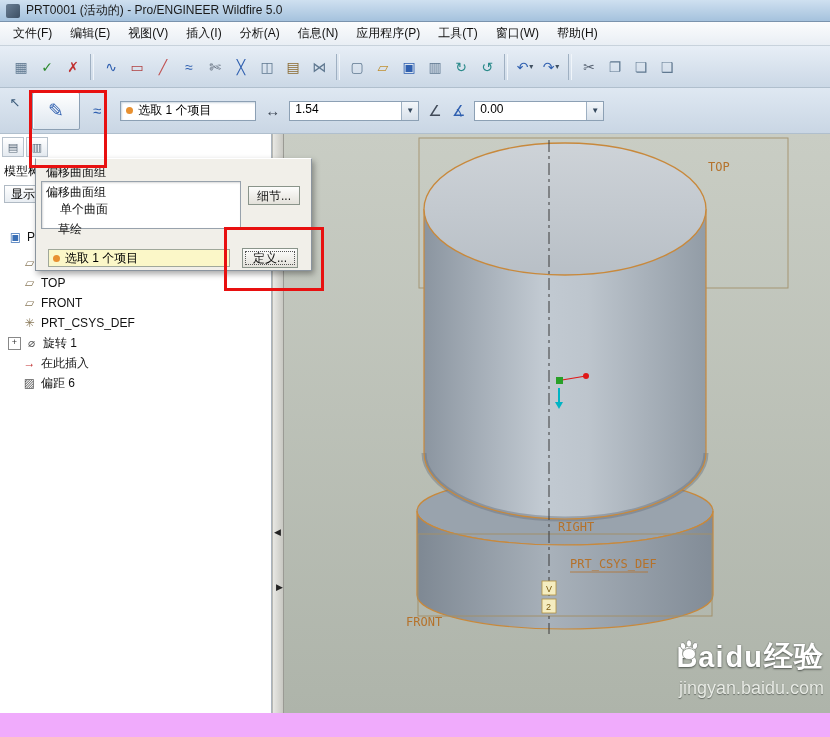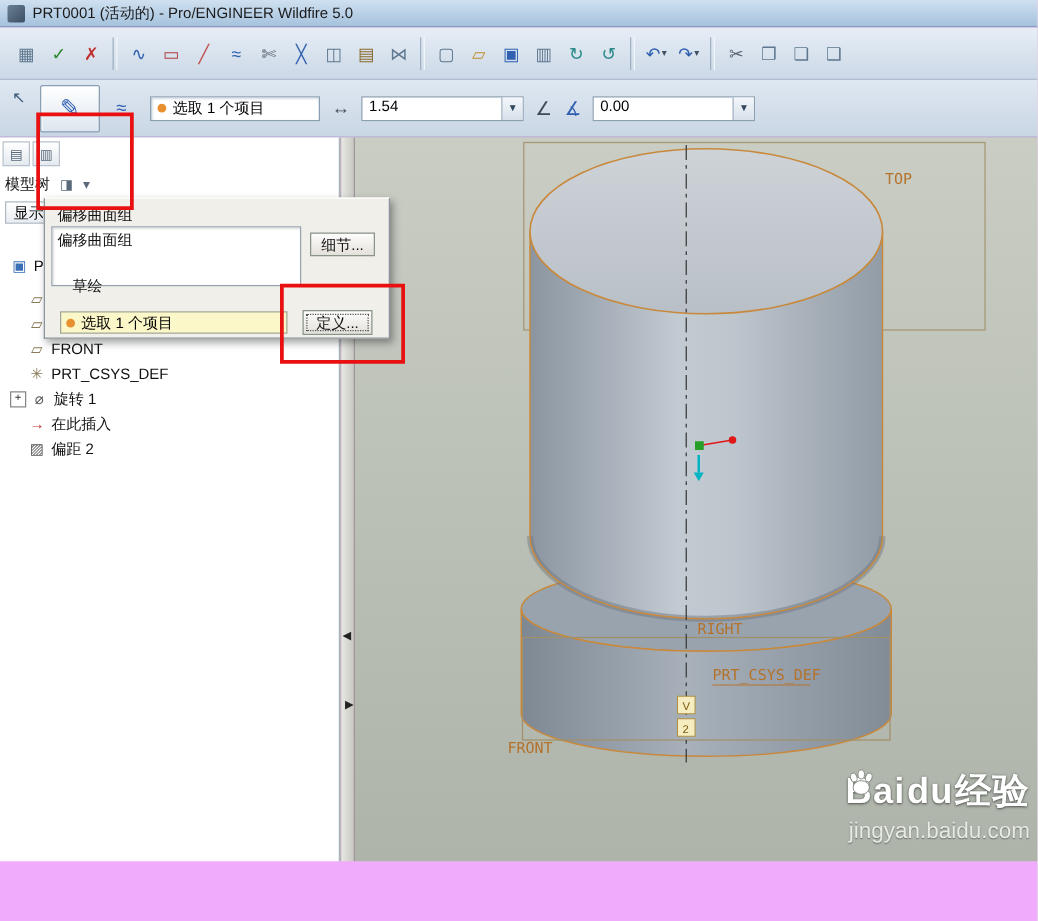--- a/index.html
+++ b/index.html
@@ -91,20 +91,32 @@
 </head>
 <body>
 
 <div class="app">
 
   <div class="titlebar">
     <span class="title-icon"></span>
     <span class="title-text">PRT0001 (活动的) - Pro/ENGINEER Wildfire 5.0</span>
   </div>
 
+  <div class="menubar">
+      <span class="menu-item">文件(F)</span>
+      <span class="menu-item">编辑(E)</span>
+      <span class="menu-item">视图(V)</span>
+      <span class="menu-item">插入(I)</span>
+      <span class="menu-item">分析(A)</span>
+      <span class="menu-item">信息(N)</span>
+      <span class="menu-item">应用程序(P)</span>
+      <span class="menu-item">工具(T)</span>
+      <span class="menu-item">窗口(W)</span>
+      <span class="menu-item">帮助(H)</span>
+    </div>
 
   <div class="toolbar">
       <span class="tb-btn">
         <span class="tb-glyph" style="color: rgb(95, 120, 144);">▦</span>
       </span>
       <span class="tb-btn">
         <span class="tb-glyph" style="color: rgb(46, 139, 46);">✓</span>
       </span>
       <span class="tb-btn">
         <span class="tb-glyph" style="color: rgb(192, 48, 48);">✗</span>
@@ -247,21 +259,21 @@
             <span class="expander">+</span>
             <span class="tree-icon" style="color: rgb(85, 85, 85);">⌀</span>
             <span class="tree-label">旋转 1</span>
           </div>
           <div class="tree-row indent">
             <span class="tree-icon" style="color: rgb(192, 48, 48);">→</span>
             <span class="tree-label">在此插入</span>
           </div>
           <div class="tree-row indent">
             <span class="tree-icon" style="color: rgb(85, 85, 85);">▨</span>
-            <span class="tree-label">偏距 2</span>
+            <span class="tree-label">偏距 6</span>
           </div>
         </div>
     </div>
 
     <div class="splitter">
       <span class="sash" style="top:394px;">◀</span>
       <span class="sash" style="top:449px;left:3px;">▶</span>
     </div>
 
     <div class="viewport">
@@ -344,20 +356,21 @@
         </div>
         <div class="wm-url">jingyan.baidu.com</div>
       </div>
     </div>
   </div>
 
   <div class="panel">
     <span class="panel-label grp-title">偏移曲面组</span>
     <div class="listbox">
       <div>偏移曲面组</div>
+      <div class="child">单个曲面</div>
     </div>
     <button class="details-btn">细节...</button>
     <span class="panel-label sketch-label">草绘</span>
     <div class="panel-field">
       <span class="dot"></span>
       <span>选取 1 个项目</span>
     </div>
     <button class="define-btn">定义...</button>
   </div>
 

